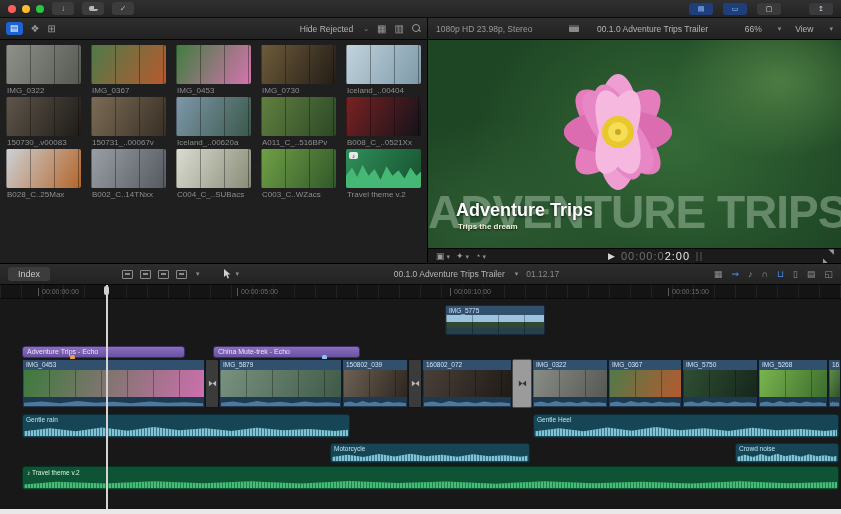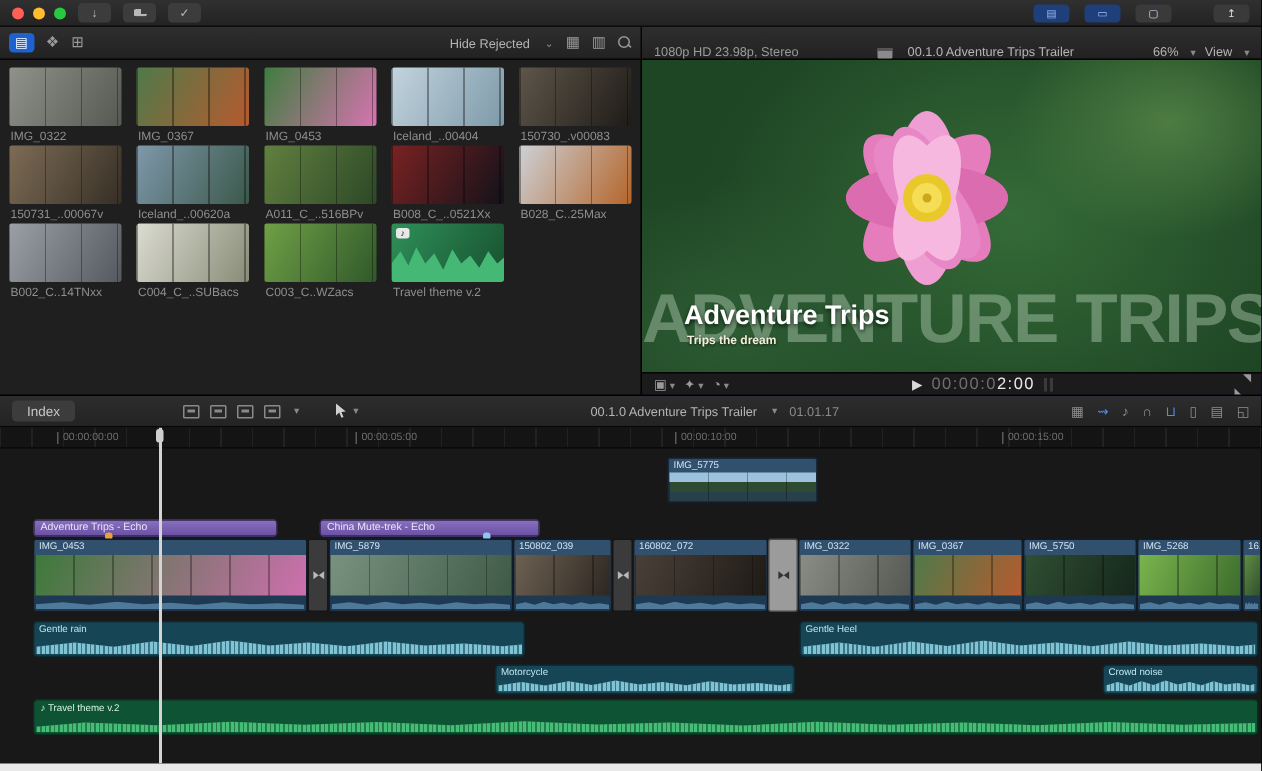--- a/index.html
+++ b/index.html
@@ -11,21 +11,21 @@
   .light{width:8px;height:8px;border-radius:50%;}
   .tb-btn{height:13px;min-width:22px;background:#3c3c3c;border-radius:3px;color:#b8b8b8;font-size:8px;display:flex;align-items:center;justify-content:center;margin-left:2px;}
   .tb-spacer{flex:1;}
   .pane-toggle{height:12px;width:24px;border-radius:3px;background:#3a3a3a;color:#cfe2ff;font-size:7px;display:flex;align-items:center;justify-content:center;margin-left:4px;}
   .pane-toggle.on{background:#1f3f7a;color:#9fc2ff;}
   .key-icon{display:inline-block;width:9px;height:5px;border-left:5px solid #b8b8b8;border-bottom:2px solid #b8b8b8;border-radius:2px;}
 
   
   .toolbar{position:absolute;left:0;top:18px;width:841px;height:22px;background:linear-gradient(#2e2e2e,#222);border-bottom:1px solid #050505;display:flex;}
   .toolbar-left{width:428px;display:flex;align-items:center;padding:0 6px;gap:8px;border-right:1px solid #060606;}
-  .toolbar-right{flex:1;display:flex;align-items:flex-end;padding:0 8px;gap:6px;}
+  .toolbar-right{flex:1;display:flex;align-items:center;padding:0 8px;gap:14px;}
   .tool-icon{color:#9a9a9a;font-size:10px;line-height:1;}
   .tool-icon.blue-bg{background:#1e62d0;color:#fff;border-radius:3px;padding:2px 4px;font-size:9px;}
   .flex1{flex:1;}
   .small-label{color:#b5b5b5;font-size:8.5px;white-space:nowrap;}
   .caret{color:#8a8a8a;font-size:7px;margin-left:2px;}
   .search{position:relative;width:9px;height:9px;}
   .search::before{content:"";position:absolute;left:0;top:0;width:6px;height:6px;border:1.2px solid #9a9a9a;border-radius:50%;}
   .search::after{content:"";position:absolute;left:6px;top:6px;width:3px;height:1.2px;background:#9a9a9a;transform:rotate(45deg);}
   .clapper{display:inline-block;width:10px;height:7px;background:#8a8a8a;border-radius:1px;position:relative;margin-right:4px;}
   .clapper::before{content:"";position:absolute;left:0;top:0;width:10px;height:2px;background:#555;}
@@ -160,20 +160,26 @@
           </div>
           <div class="blabel">IMG_0367</div>
         </div>
         <div class="bcell">
           <div class="bthumb" style="background: linear-gradient(120deg, rgb(63, 125, 63), rgb(216, 115, 176));">
             <div class="strip"></div>
           </div>
           <div class="blabel">IMG_0453</div>
         </div>
         <div class="bcell">
+          <div class="bthumb" style="background: linear-gradient(120deg, rgb(111, 91, 58), rgb(34, 29, 22));">
+            <div class="strip"></div>
+          </div>
+          <div class="blabel">IMG_0730</div>
+        </div>
+        <div class="bcell">
           <div class="bthumb" style="background: linear-gradient(120deg, rgb(194, 212, 222), rgb(125, 153, 168));">
             <div class="strip"></div>
           </div>
           <div class="blabel">Iceland_..00404</div>
         </div>
         <div class="bcell">
           <div class="bthumb" style="background: linear-gradient(120deg, rgb(95, 86, 74), rgb(30, 27, 23));">
             <div class="strip"></div>
           </div>
           <div class="blabel">150730_.v00083</div>
@@ -286,21 +292,21 @@
     </span>
     <span class="pointer-tool">
       <svg width="7" height="10" viewBox="0 0 7 10">
           <path d="M0 0 L0 8 L2.2 6 L3.6 9.5 L5 9 L3.6 5.6 L6.5 5.4 Z" fill="#d0d0d0"></path>
         </svg>
       <span class="caret">▾</span>
     </span>
     <span class="tl-center">
       <span class="small-label">00.1.0 Adventure Trips Trailer</span>
       <span class="caret">▾</span>
-      <span class="small-label" style="color:#8a8a8a">01.01.17</span>
+      <span class="small-label" style="color:#8a8a8a">01.12.17</span>
     </span>
     <span class="tl-right">
       <span class="ticon">▦</span>
       <span class="ticon blue">⇝</span>
       <span class="ticon">♪</span>
       <span class="ticon">∩</span>
       <span class="ticon blue">⊔</span>
       <span class="ticon">▯</span>
       <span class="ticon">▤</span>
       <span class="ticon">◱</span>

